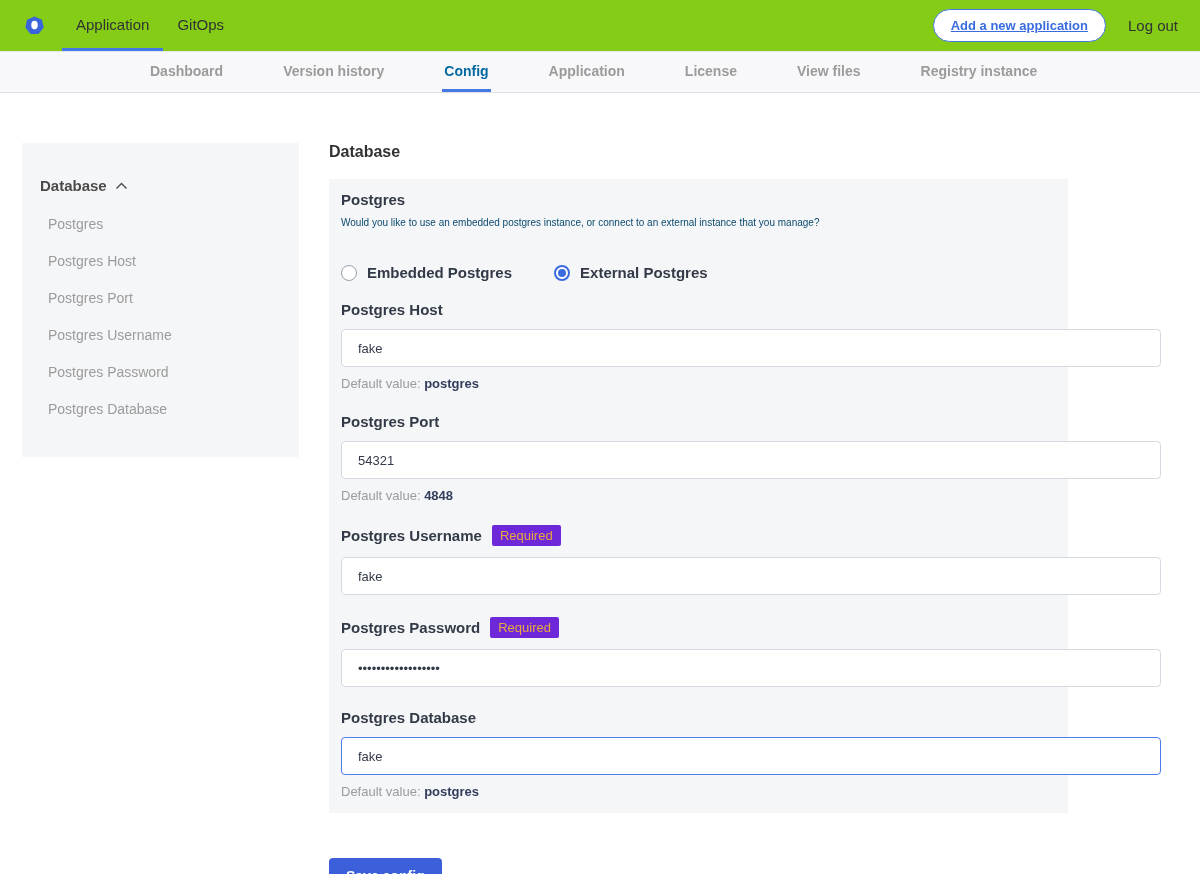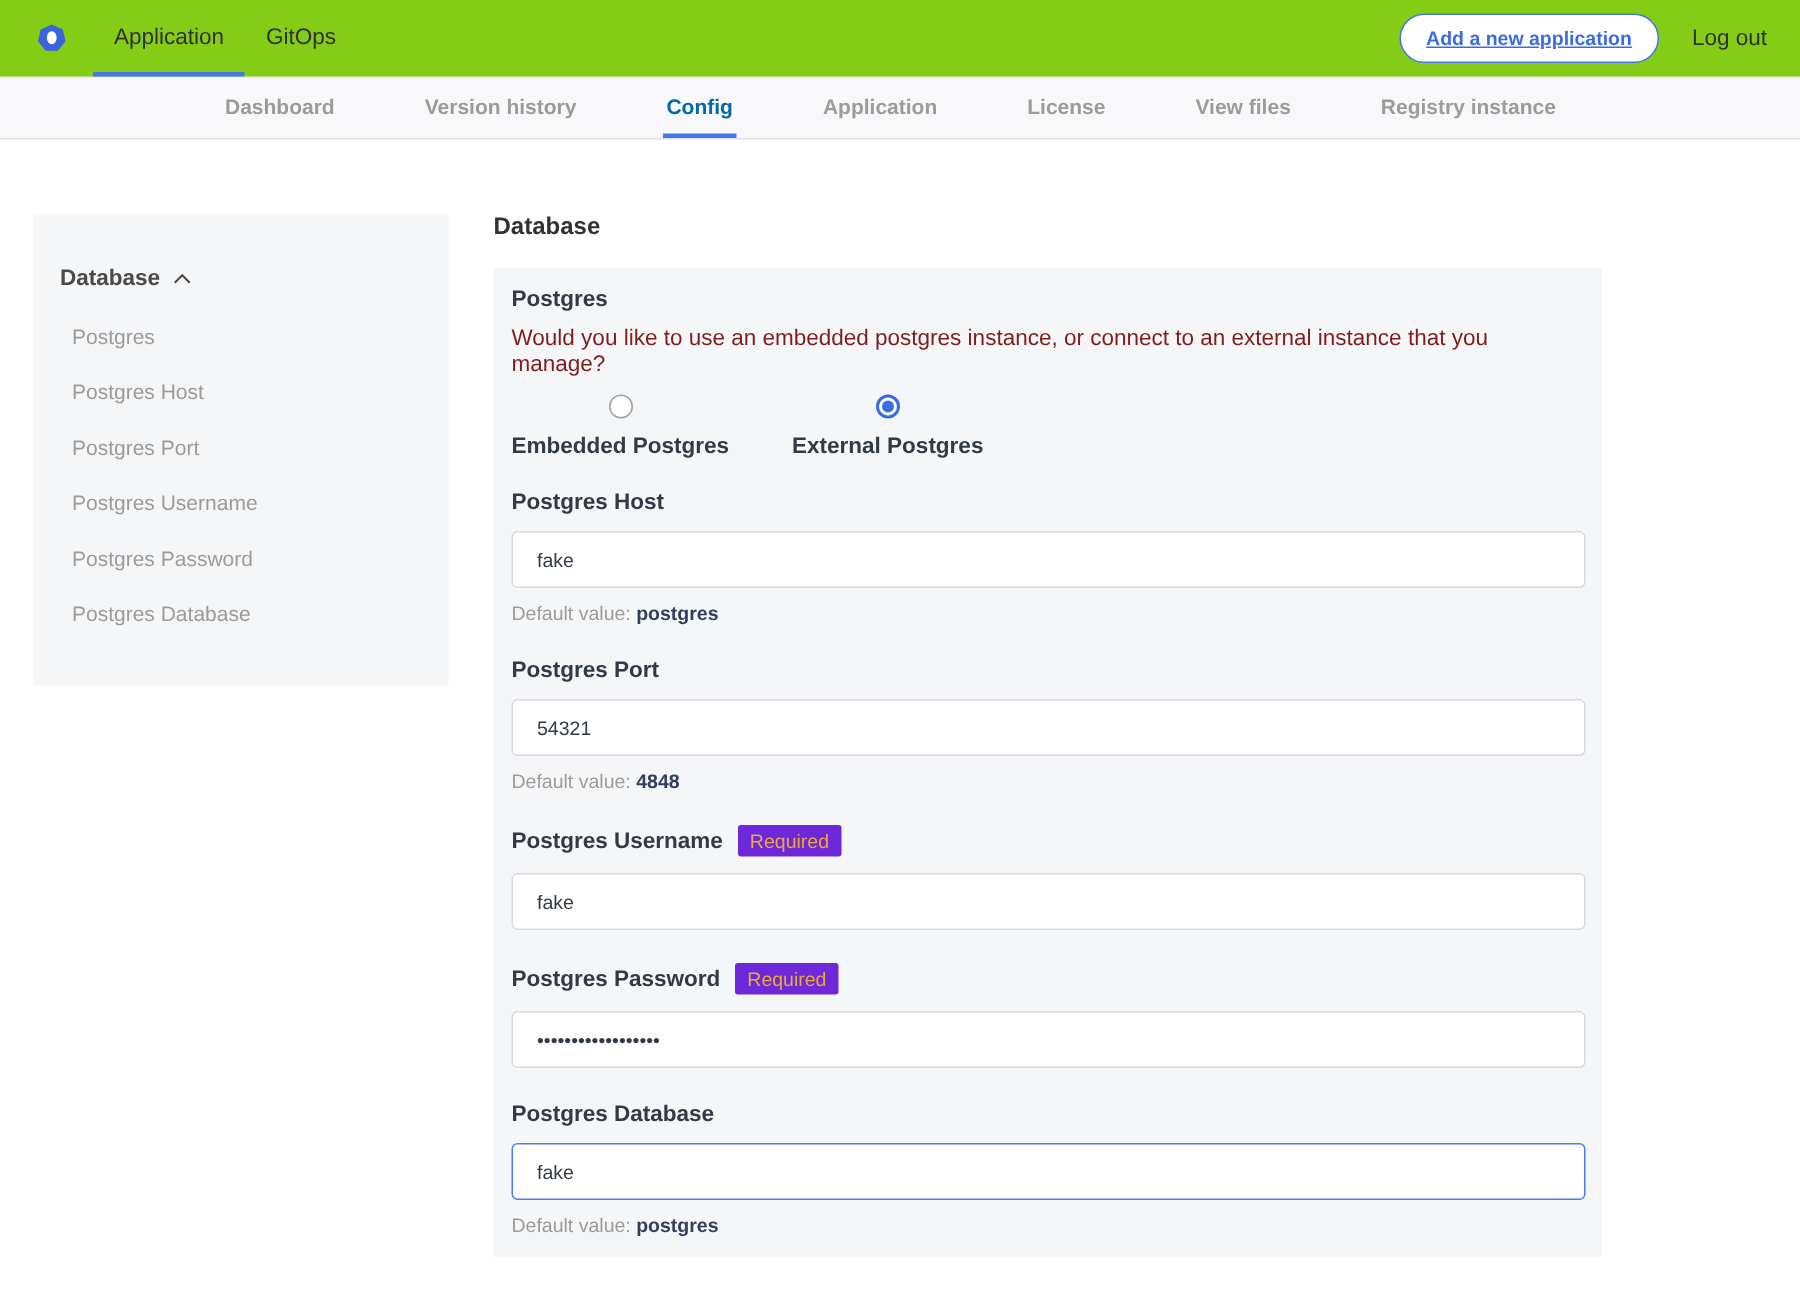--- a/index.html
+++ b/index.html
@@ -55,42 +55,42 @@
     font-size:14px; color:#9b9b9b; padding-left:8px; margin-bottom:21px; cursor:pointer;
   }
   .sidebar-item:last-child { margin-bottom:0; }
 
   .main { margin-left:30px; width:739px; }
   .page-title { font-size:16px; font-weight:bold; color:#323232; margin-bottom:18px; }
 
   .panel { background:#f5f6f8; padding:12px 12px 14px 12px; }
 
   .group-label { font-size:15px; font-weight:bold; color:#333a47; margin-bottom:9px; }
-  .group-help { font-size:15px; color:#7f1d1d; margin-bottom:12px; }
+  .group-help { font-size:10px; color:#0c4a6e; margin-bottom:36px; }
 
   .radio-row { display:flex; align-items:center; gap:42px; margin-bottom:20px; }
-  .radio-item { display:flex; align-items:center; gap:10px; cursor:pointer;flex-direction:column; }
+  .radio-item { display:flex; align-items:center; gap:10px; cursor:pointer; }
   .radio-circle {
     width:16px; height:16px; border-radius:50%; border:1px solid #9aa0a8; background:#fff; flex:0 0 auto;
     display:flex; align-items:center; justify-content:center;
   }
   .radio-item.checked .radio-circle { border:2px solid #3a6ce0; }
   .radio-item.checked .radio-circle::after {
     content:""; width:8px; height:8px; border-radius:50%; background:#3a6ce0;
   }
   .radio-label { font-size:15px; font-weight:bold; color:#333a47; }
 
   .field-label-row { display:flex; align-items:center; gap:10px; margin-bottom:11px; margin-top:22px; }
   .field-label-row.first { margin-top:0; }
   .field-label { font-size:15px; font-weight:bold; color:#333a47; }
   .required-badge {
     background:#6d28d9; color:#e9a93d; font-size:13px; padding:3px 8px; border-radius:2px;
   }
   .text-input {
-    width:716px; height:38px; border:1px solid #d5d9e0; border-radius:4px; background:#fff;
+    width:820px; height:38px; border:1px solid #d5d9e0; border-radius:4px; background:#fff;
     font-size:13px; color:#333a47; padding:0 16px; outline:none;
     font-family:inherit; display:block;
   }
   .text-input.focused { border:1px solid #4a7df0; }
   .helper { font-size:13px; margin-top:9px; color:#9b9b9b; }
   .helper b { color:#333d5c; font-weight:bold; }
 
   .save-btn {
     margin-top:45px; background:#3c60da; color:#fff; font-size:14px; font-weight:bold;
     border:none; border-radius:4px; padding:10px 17px; cursor:pointer;

